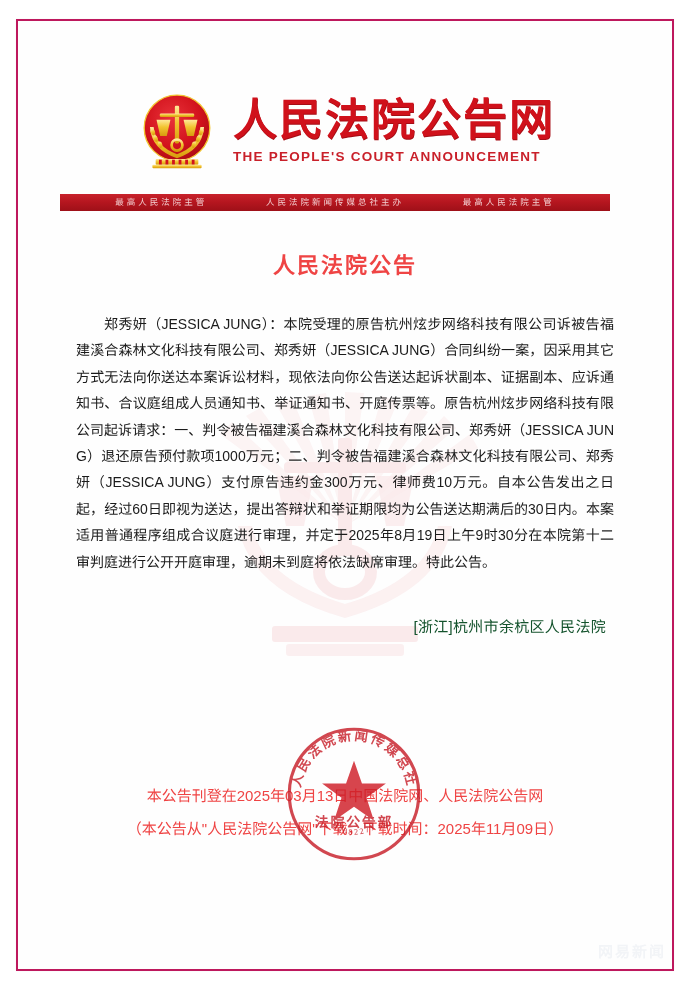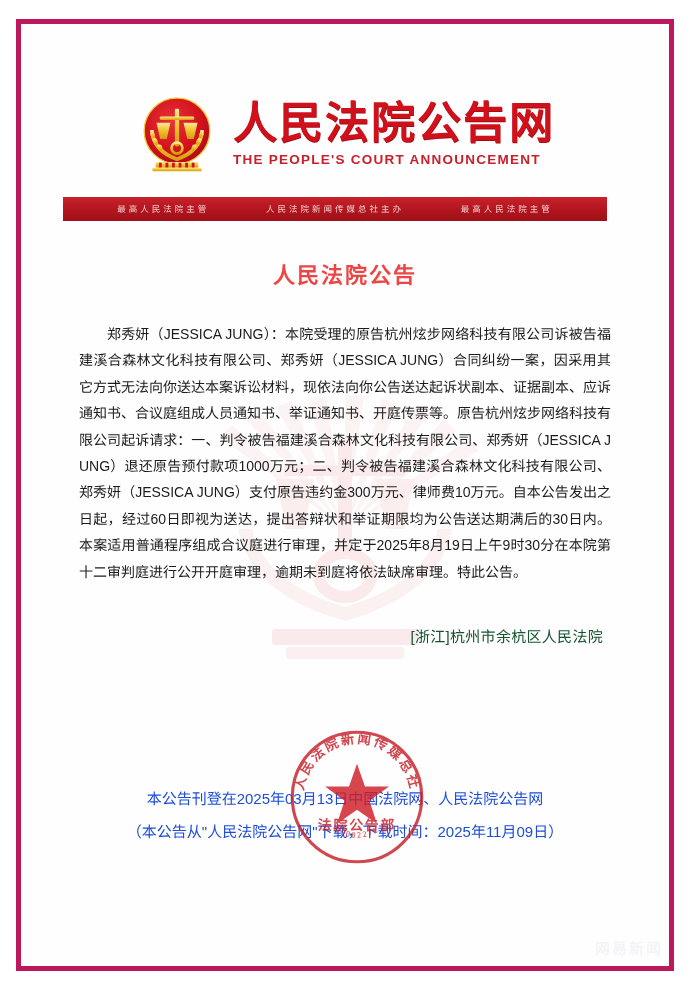--- a/index.html
+++ b/index.html
@@ -17,21 +17,21 @@
   }
 
   
   #page-sheet {
     position: absolute;
     left: 16px;
     top: 19px;
     width: 658px;
     height: 952px;
     background: #fefefe;
-    border: 5px solid #be185d;
+    border: 2px solid #be185d;
     box-shadow: 0 0 2px rgba(0,0,0,0.045);
     overflow: hidden;
   }
 
   
   #center-watermark {
     position: absolute;
     left: 50%;
     top: 355px;
     transform: translateX(-50%);
@@ -77,21 +77,21 @@
     letter-spacing: 1.25px;
     color: #c9202a;
     white-space: nowrap;
   }
 
   
   .red-strip {
     position: relative;
     z-index: 2;
     margin: 23px 62px 0 42px;
-    height: 24px;
+    height: 17px;
     background: linear-gradient(180deg,#c8222b 0%, #b5161f 48%, #9e1018 100%);
     display: flex;
     align-items: center;
     justify-content: space-around;
     padding: 0 26px;
   }
   .red-strip span {
     font-size: 8.5px;
     color: #f3cfd1;
     letter-spacing: 3px;
@@ -151,21 +151,21 @@
 
   
   .footer {
     position: absolute;
     left: 0;
     right: 0;
     top: 758px;
     z-index: 2;
     text-align: center;
     font-size: 15px;
-    color: #1d4ed8;
+    color: #ef4444;
     line-height: 33px;
   }
   .footer div { white-space: nowrap; }
 
   
   #corner-watermark {
     position: absolute;
     right: 6px;
     bottom: 8px;
     font-size: 15px;

